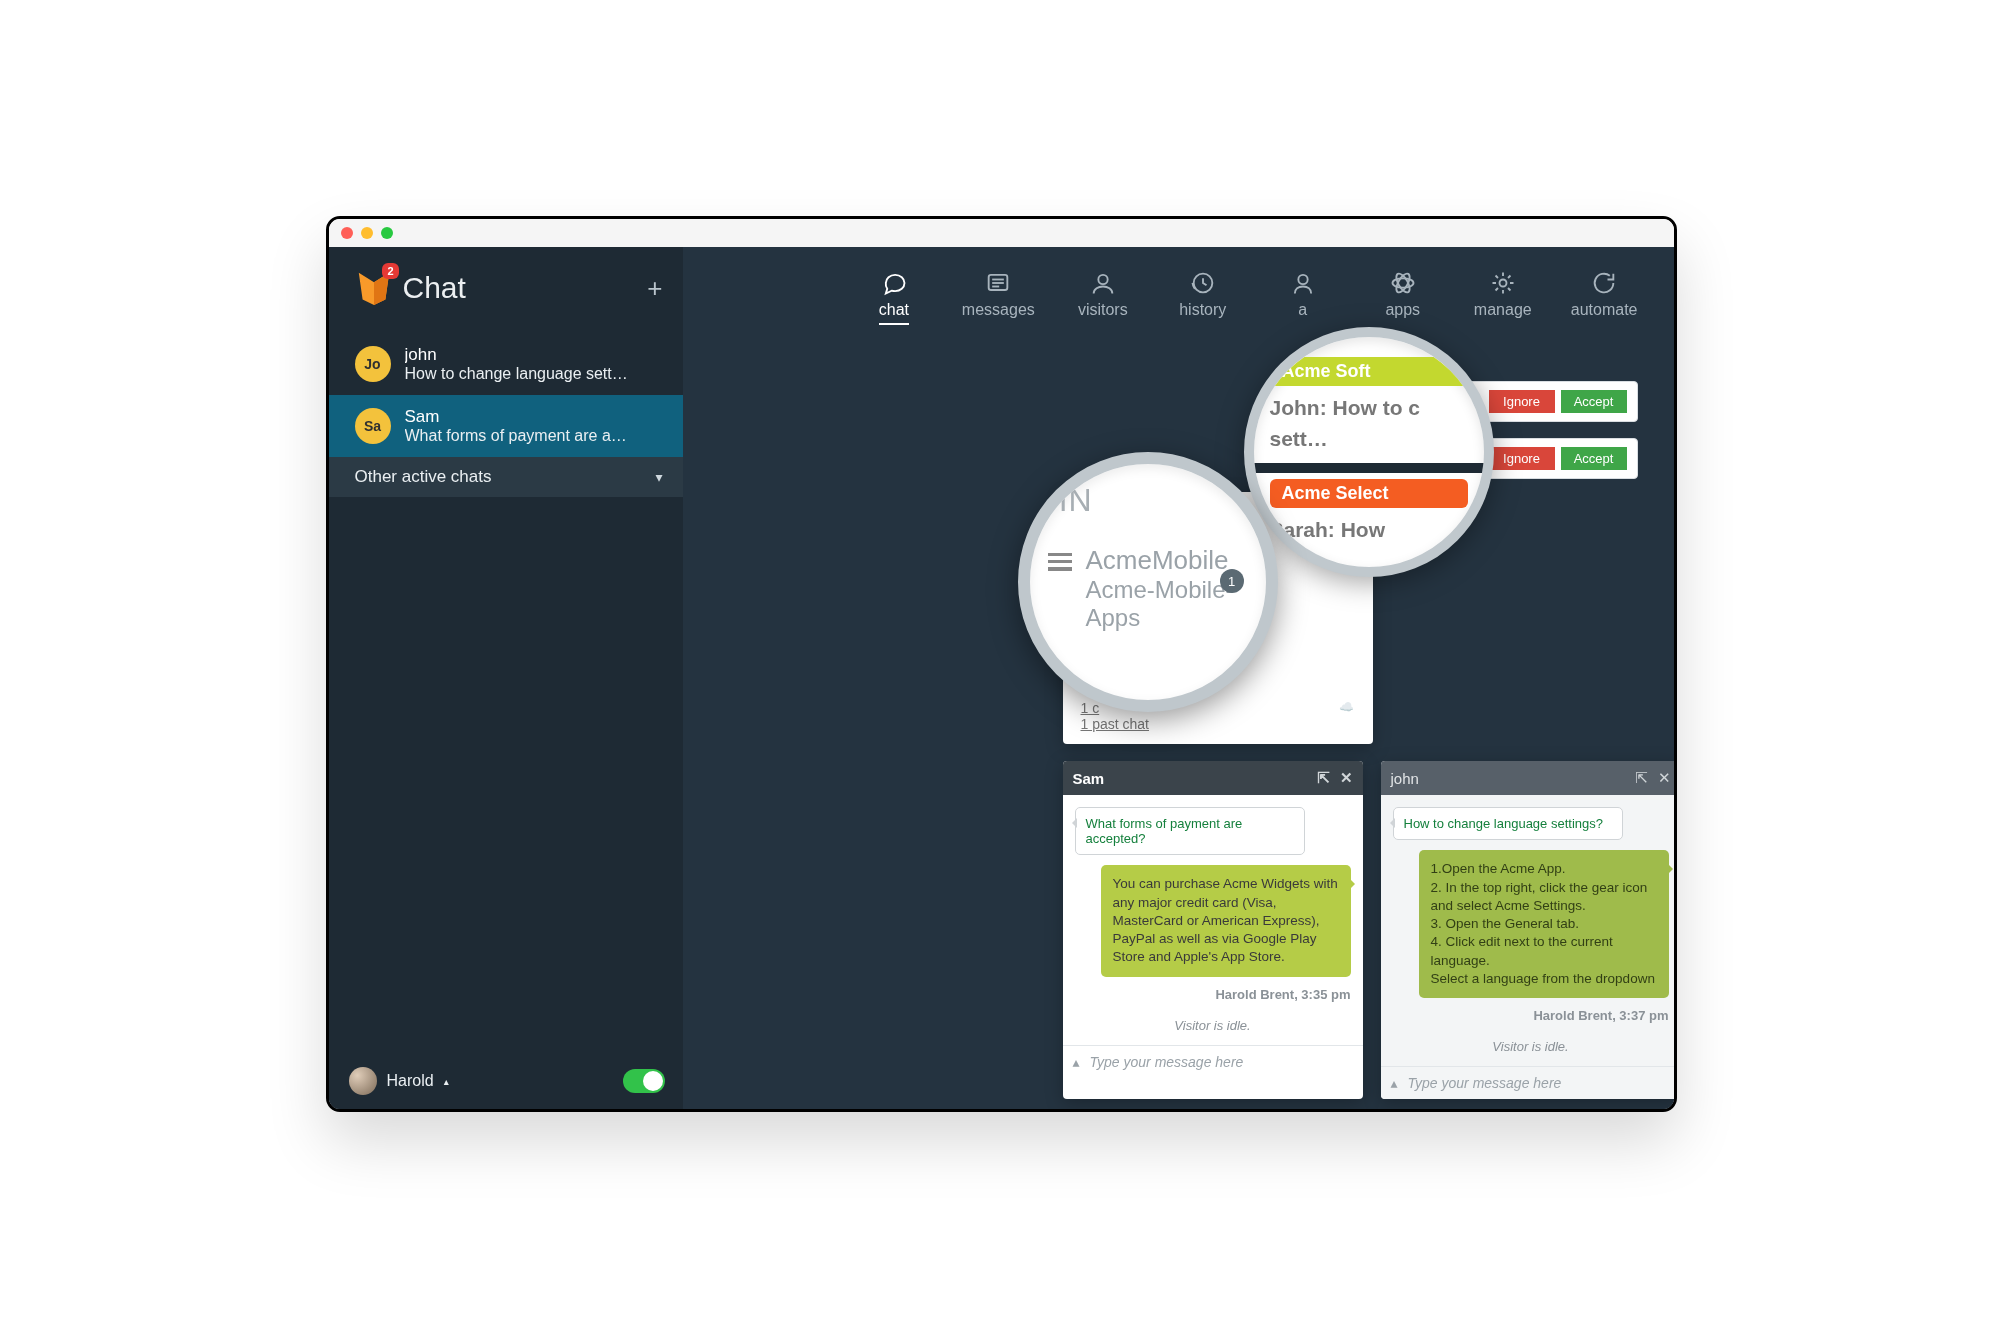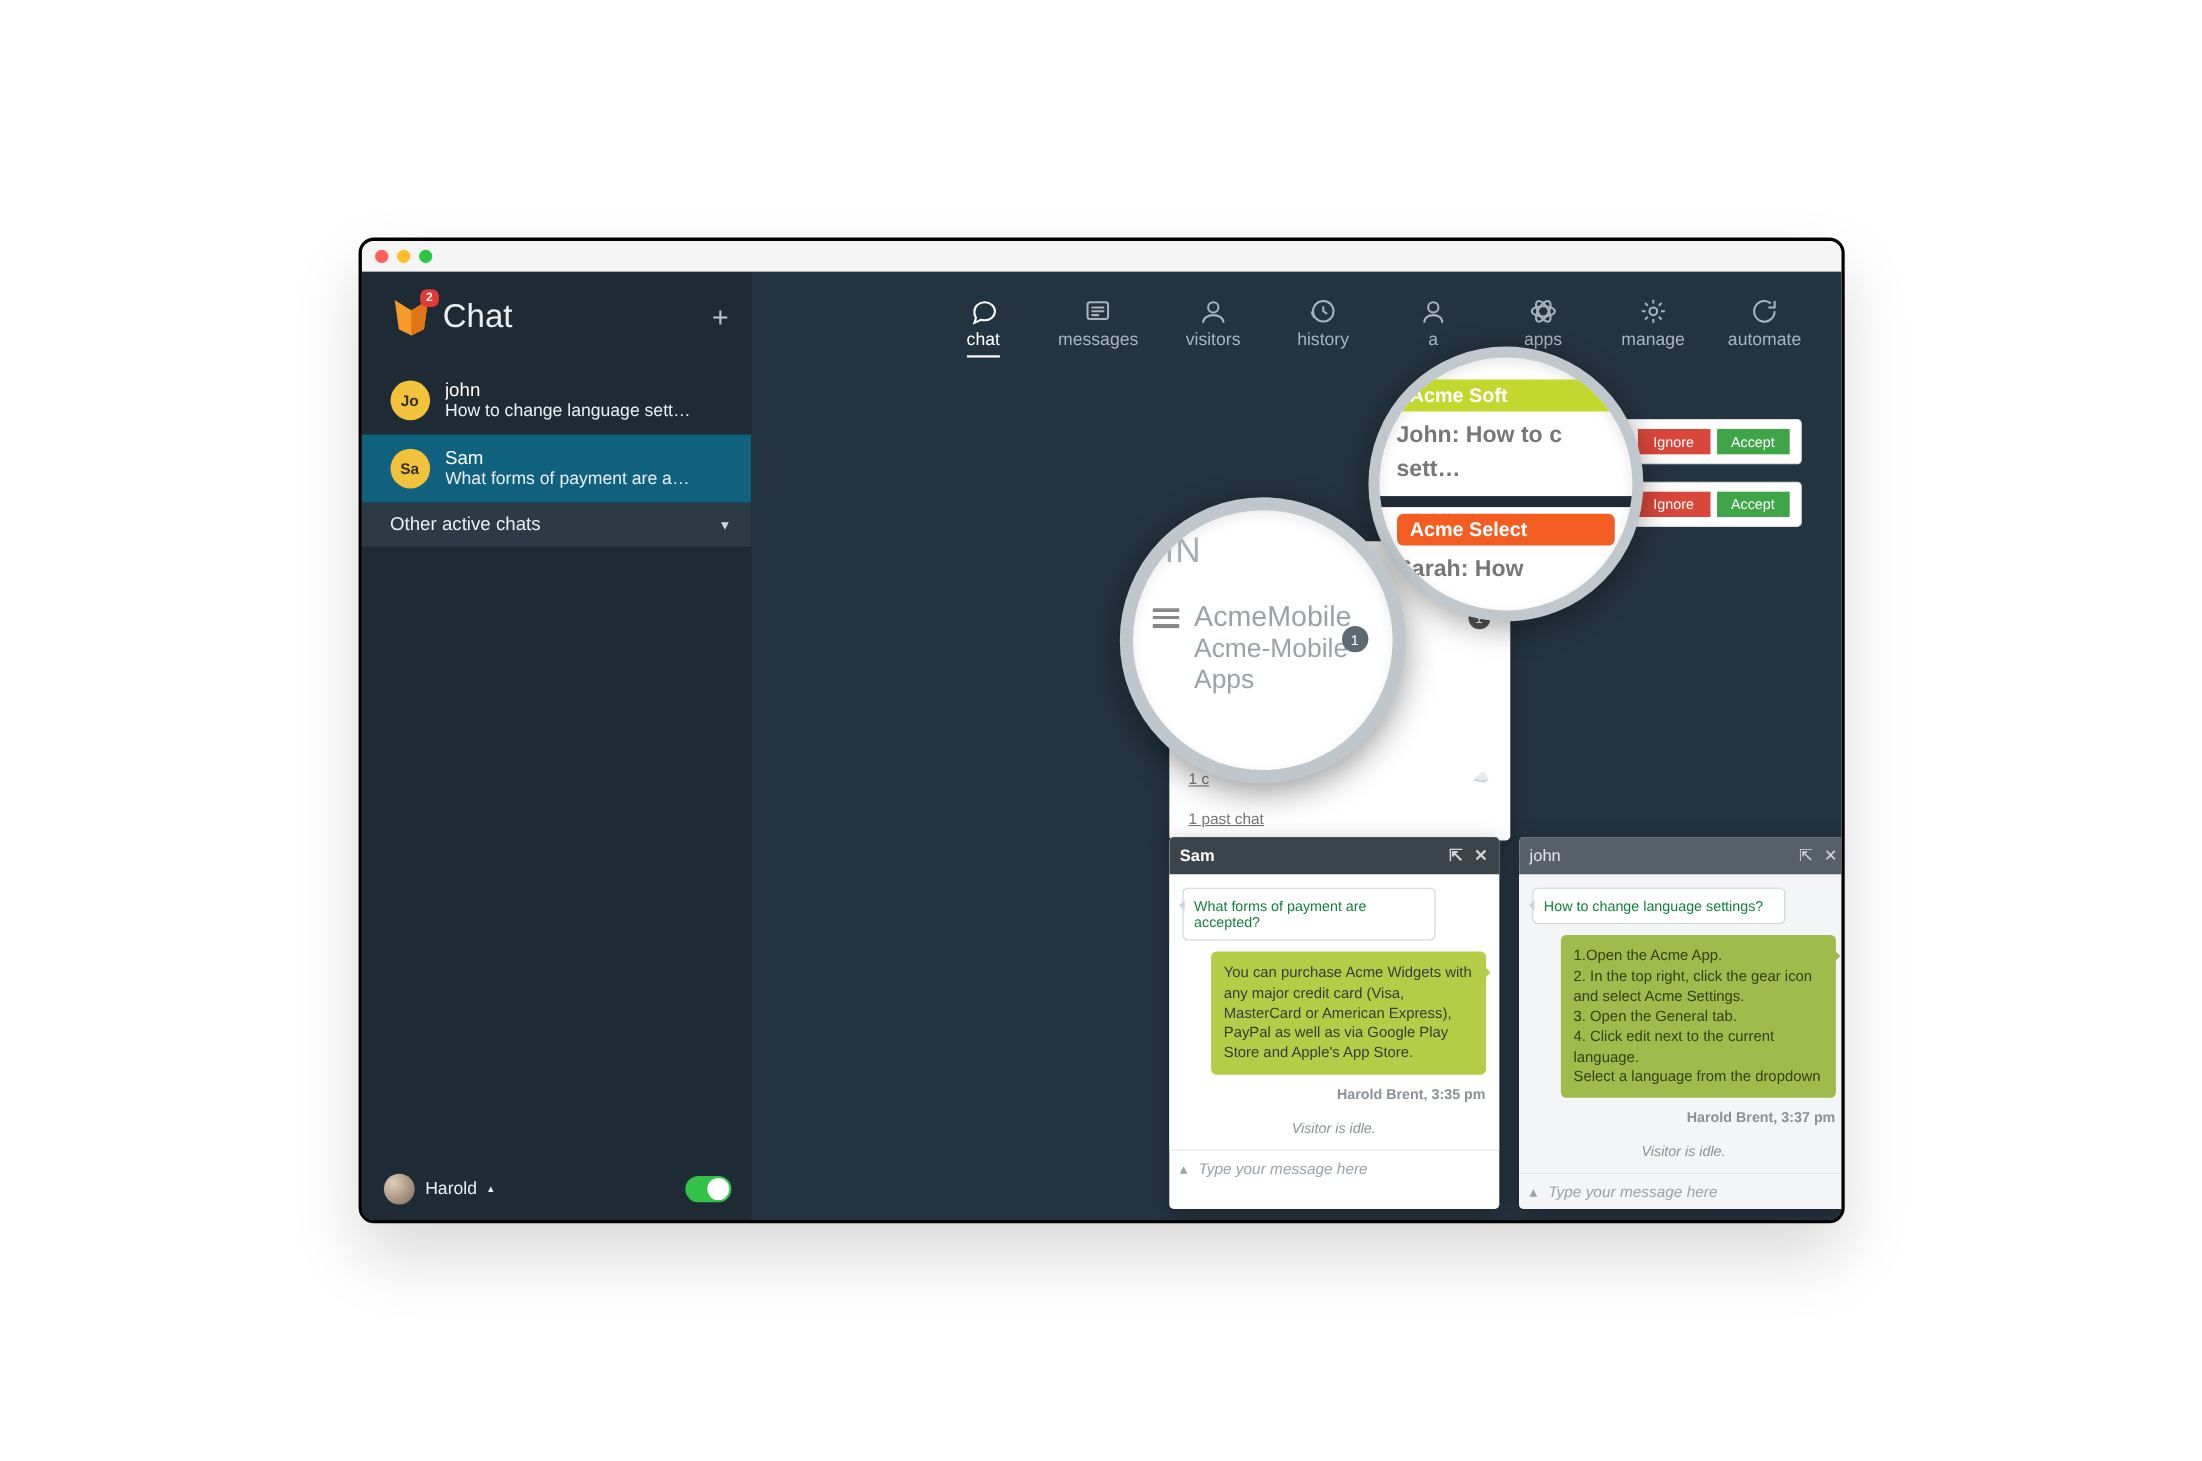--- a/index.html
+++ b/index.html
@@ -129,21 +129,21 @@
   .notif-bar { width:10px; background:#f45d22; }
   .notif-body { flex:1; padding:10px 12px 12px 14px; color:#555; font-size:14px; }
   .notif-body .n-text { color:#555; }
   .notif-actions { display:flex; flex-direction:row; gap:6px; padding:8px 10px 8px 0; }
   .btn { border:none; color:#fff; font-size:13px; padding:4px 10px; cursor:pointer; width:66px; text-align:center; }
   .btn-ignore { background:#d9463a; }
   .btn-accept { background:#3fa648; }
 
   
   .magnifier-right {
-    position:absolute; right:180px; top:68px;
+    position:absolute; right:180px; top:80px;
     width:250px; height:250px; border-radius:50%;
     border:10px solid #c0c8cd;
     background:#fff;
     box-shadow: 0 6px 28px rgba(0,0,0,.35), inset 0 4px 12px rgba(0,0,0,.1);
     overflow:hidden;
     z-index:5;
     display:flex; flex-direction:column;
     padding:20px 16px 8px 16px;
   }
   .pill {
@@ -169,21 +169,21 @@
   .vc-title { color:#888; font-size:16px; }
   .vc-time { color:#888; font-size:13px; }
   .vc-icons-row { display:flex; gap:6px; justify-content:flex-end; margin:6px 0 4px 0; font-size:15px; }
   .vc-row { display:flex; justify-content:space-between; align-items:center; color:#888; }
   .vc-badge {
     background:#555; color:#fff; border-radius:50%; width:20px; height:20px;
     display:flex; align-items:center; justify-content:center; font-size:12px;
   }
   .vc-sub { color:#999; margin-top:2px; }
   .vc-spacer { height:110px; }
-  .vc-link { text-decoration:underline; color:#777; margin-top:20px; display:block; }
+  .vc-link { text-decoration:underline; color:#777; margin-top:0; display:block; }
   .vc-sf { float:right; color:#2196f3; font-size:12px; }
 
   .magnifier-left {
     position:absolute; left:335px; top:205px;
     width:260px; height:260px; border-radius:50%;
     border:12px solid #bfc7cc;
     background:#fff;
     box-shadow: 0 8px 30px rgba(0,0,0,.4), inset 0 4px 12px rgba(0,0,0,.08);
     overflow:hidden; z-index:6;
     padding:18px 14px 8px 18px;

